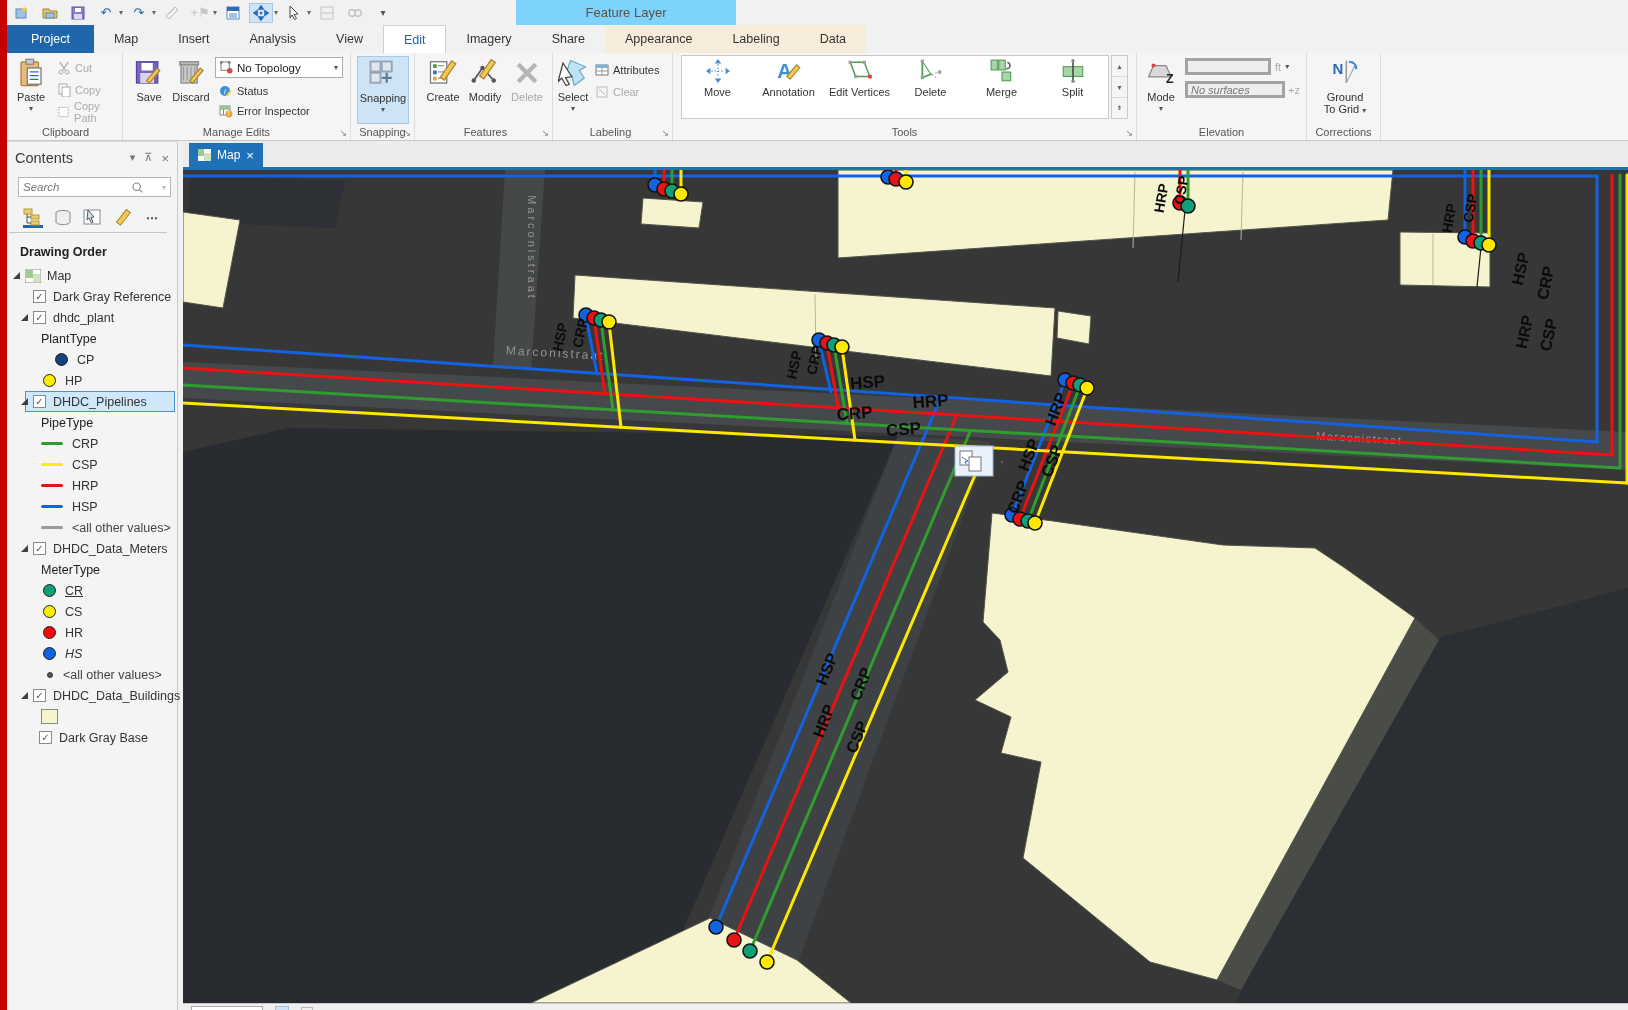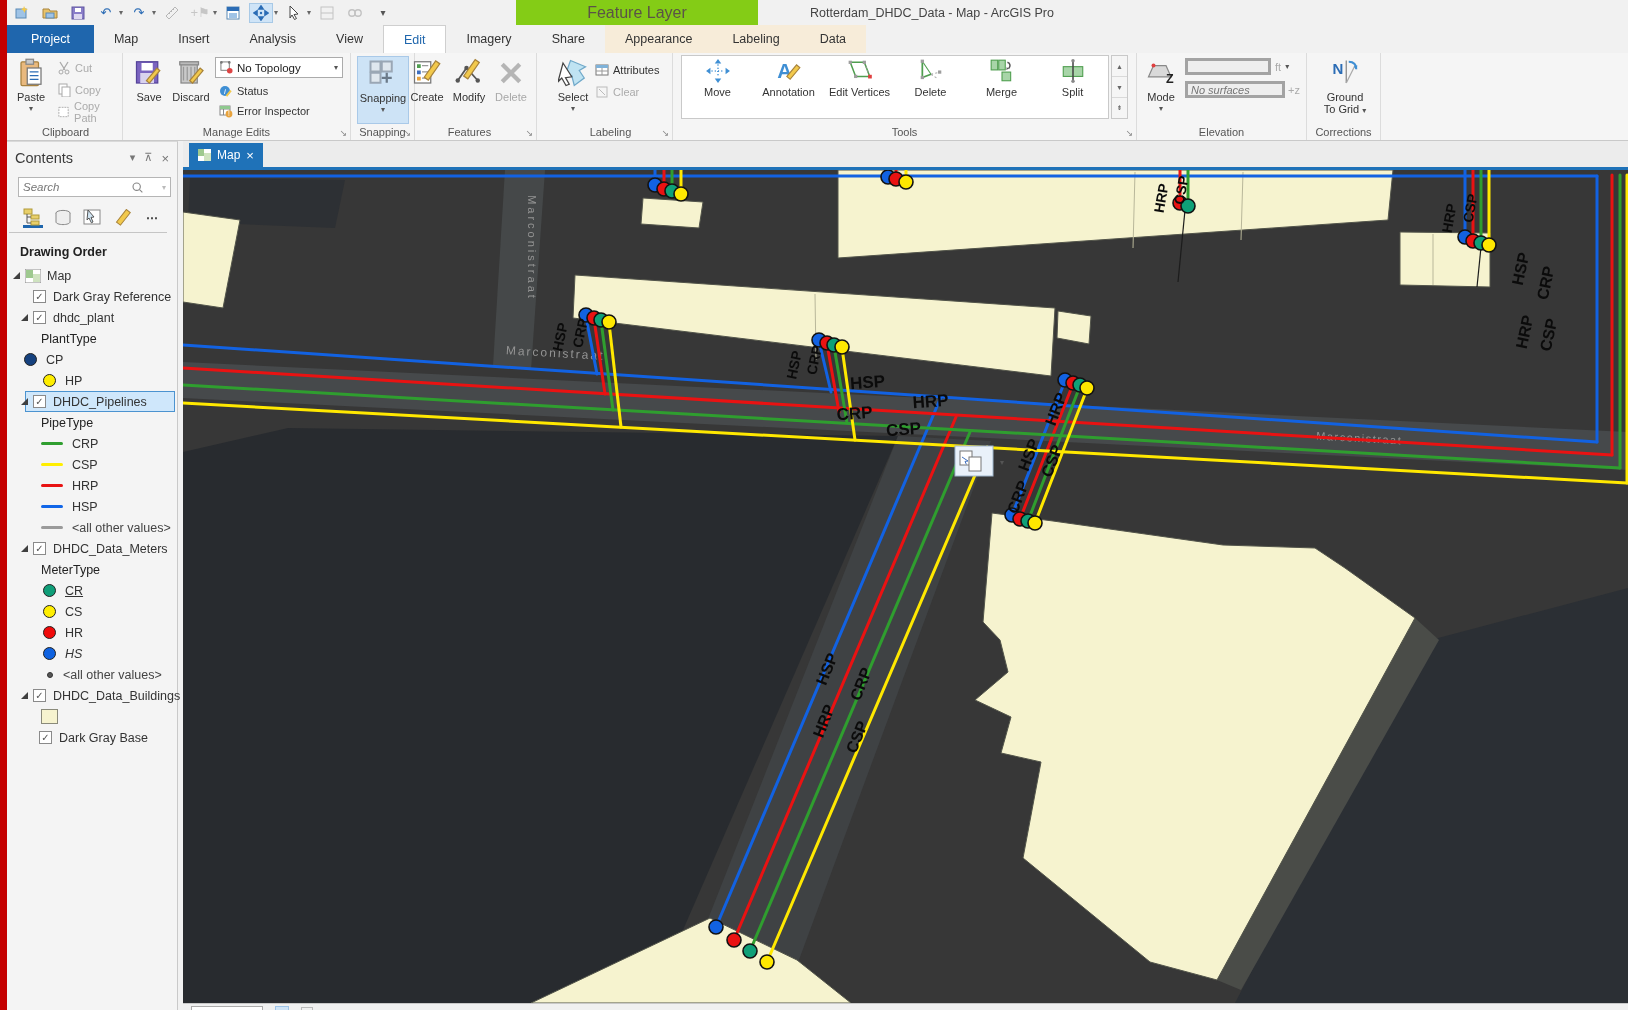--- a/index.html
+++ b/index.html
@@ -9,21 +9,21 @@
   
   #redstrip{left:0;top:0;width:7px;height:1010px;background:#c40000;z-index:50}
   
   #titlebar{left:7px;top:0;width:1621px;height:25px;background:#f1f1f1}
   #qat{left:3px;top:2px;height:21px;display:flex;align-items:center;gap:4px}
   .qbtn{width:24px;height:20px;display:flex;align-items:center;justify-content:center;color:#2b6cb5;font-size:13px}
   .qbtn svg{width:16px;height:16px}
   .qbtn.dim{color:#b0b0b0;opacity:.65}
   .qbtn.hl{background:#cfe4f7;border:1px solid #a8c9e6}
   .qcaret{font-size:8px;color:#666;margin-left:-3px}
-  #ctxheader{left:509px;top:0;width:242px;height:25px;background:#84cc16;display:flex;align-items:center;justify-content:center;color:#5b5347;font-size:16px}
+  #ctxheader{left:509px;top:0;width:220px;height:25px;background:#7dd3fc;display:flex;align-items:center;justify-content:center;color:#5b5347;font-size:13px}
   #wintitle{left:600px;top:0;width:650px;height:25px;display:flex;align-items:center;justify-content:center;color:#444;font-size:12.5px}
   
   #tabrow{left:7px;top:25px;width:1621px;height:28px;background:#f1f1f1;display:flex;align-items:flex-end}
   .tab{height:28px;padding:0 20px;display:flex;align-items:center;font-size:12.5px;color:#333}
   .tab.project{background:#1f66ad;color:#fff;padding:0 24px}
   .tab.active{background:#fff;color:#1f66ad;border:1px solid #cfcfcf;border-bottom:none}
   #ctxtabs{height:28px;background:#f7ecd9;display:flex}
   
   #ribbon{left:7px;top:53px;width:1621px;height:88px;background:#f5f5f5;border-bottom:1px solid #c9c9c9}
   .rgroup{position:absolute;top:0;height:87px;border-right:1px solid #dcdcdc}
@@ -142,21 +142,20 @@
       </span>
     <span class="qbtn dim">
         <svg viewBox="0 0 16 16">
           <circle cx="5" cy="8" r="3.2" fill="none" stroke="#aaa" stroke-width="1.4"></circle>
           <circle cx="11" cy="8" r="3.2" fill="none" stroke="#aaa" stroke-width="1.4"></circle>
         </svg>
       </span>
     <span class="qbtn" style="color:#555;font-size:10px">▾<br></span>
   </div>
   <div id="ctxheader" class="abs">Feature Layer</div>
-  <div id="wintitle" class="abs">Rotterdam_DHDC_Data - Map - ArcGIS Pro</div>
 </div>
 
 <div id="tabrow" class="abs">
   <div class="tab project">Project</div>
   <div class="tab">Map</div>
   <div class="tab">Insert</div>
   <div class="tab">Analysis</div>
   <div class="tab">View</div>
   <div class="tab active">Edit</div>
   <div class="tab">Imagery</div>
@@ -267,21 +266,21 @@
           </g>
           <path d="M15 11v8M11 15h8" stroke="#6b7a89" stroke-width="1.8"></path>
         </svg>
       <span>Snapping</span>
         <span class="caret">▾</span>
     </div>
     <div class="glabel">Snapping</div>
     <span class="launch">↘</span>
   </div>
 
-  <div class="rgroup" style="left:396px;width:134px">
+  <div class="rgroup" style="left:412px;width:134px">
     <div class="bigbtn" style="left:4px">
       <svg class="ic" viewBox="0 0 24 24">
           <rect x="2" y="3" width="13" height="17" fill="#fff" stroke="#777"></rect>
           <rect x="4" y="5" width="3" height="3" fill="#4f9e4f"></rect>
           <rect x="4" y="10" width="3" height="3" fill="#3f6fbf"></rect>
           <rect x="4" y="15" width="3" height="3" fill="#e8a33d"></rect>
           <path d="M8 6h5M8 11h5M8 16h5" stroke="#999"></path>
           <rect x="14" y="2" width="4" height="16" transform="rotate(35 16 10)" fill="#f2c94c" stroke="#a8833b"></rect>
         </svg>
       <span>Create</span>
@@ -513,21 +512,21 @@
         <span>Dark Gray Reference</span>
       </div>
       <div class="trow" style="padding-left: 14px;">
         <span class="tri"></span>
         <span class="cb">✓</span>
         <span>dhdc_plant</span>
       </div>
       <div class="trow" style="padding-left: 34px;">
         <span style="color: rgb(34, 34, 34);">PlantType</span>
       </div>
-      <div class="trow" style="padding-left: 17px;">
+      <div class="trow" style="padding-left: 48px;">
         <span class="dotsw" style="background: rgb(21, 65, 126);"></span>
         <span>CP</span>
       </div>
       <div class="trow" style="padding-left: 36px;">
         <span class="dotsw" style="background: rgb(255, 238, 0);"></span>
         <span>HP</span>
       </div>
       <div class="trow" style="padding-left: 14px;">
         <span class="seldiv"></span>
         <span class="tri"></span>

